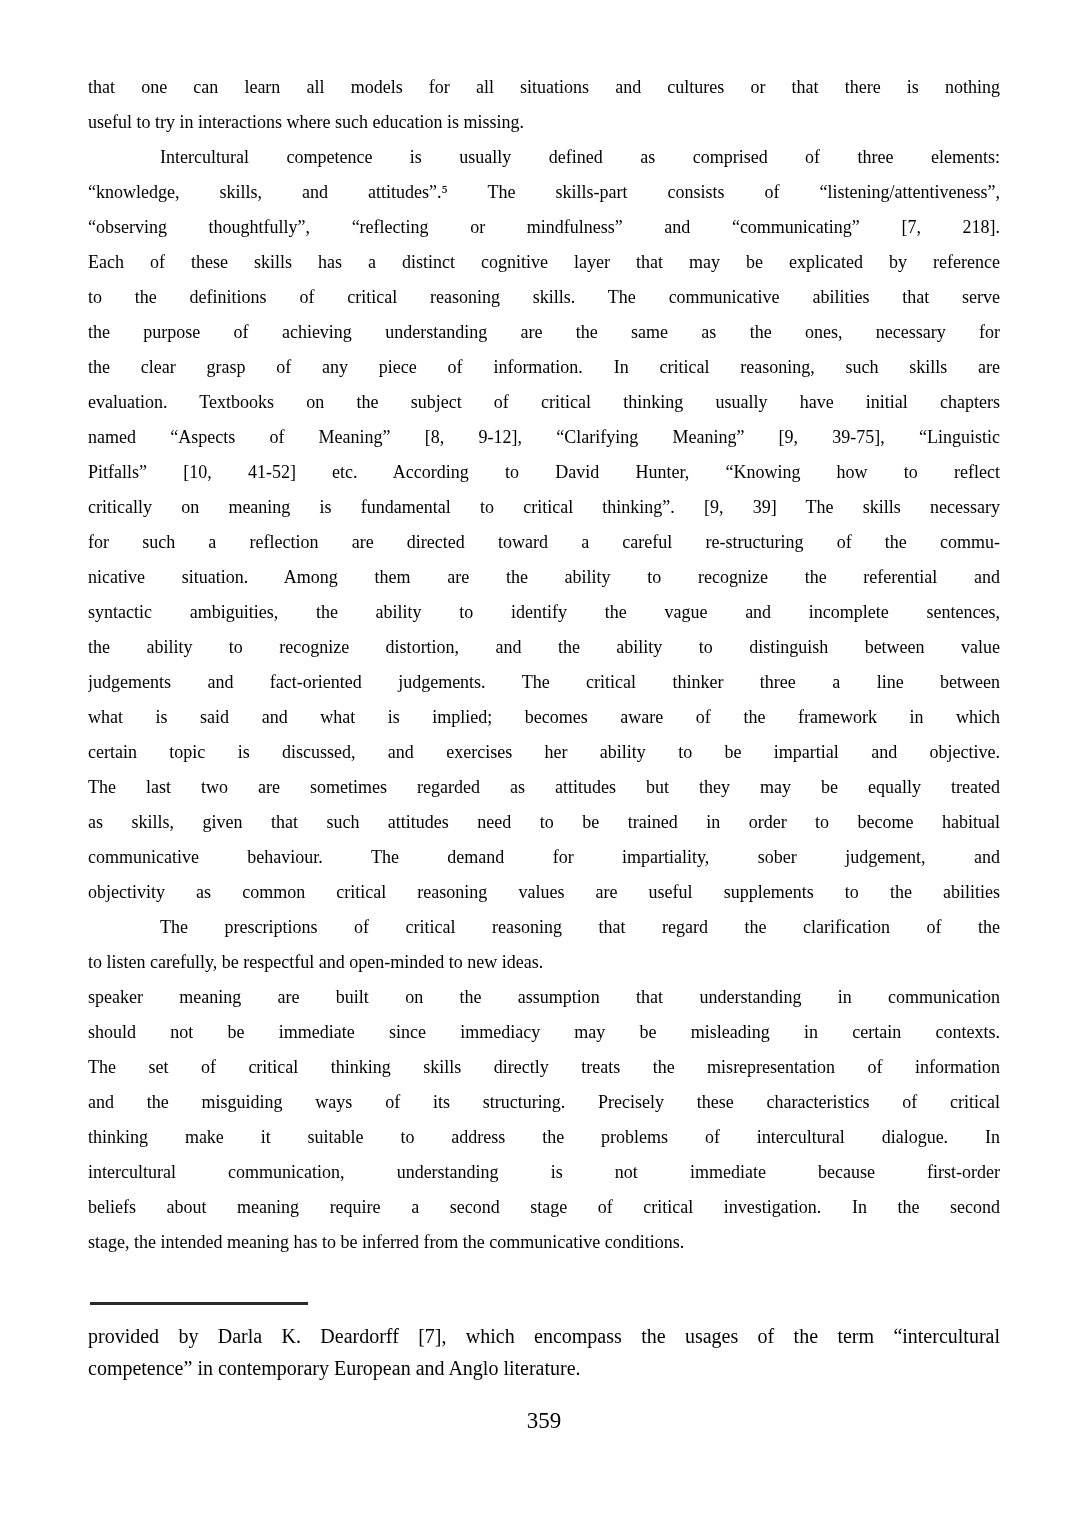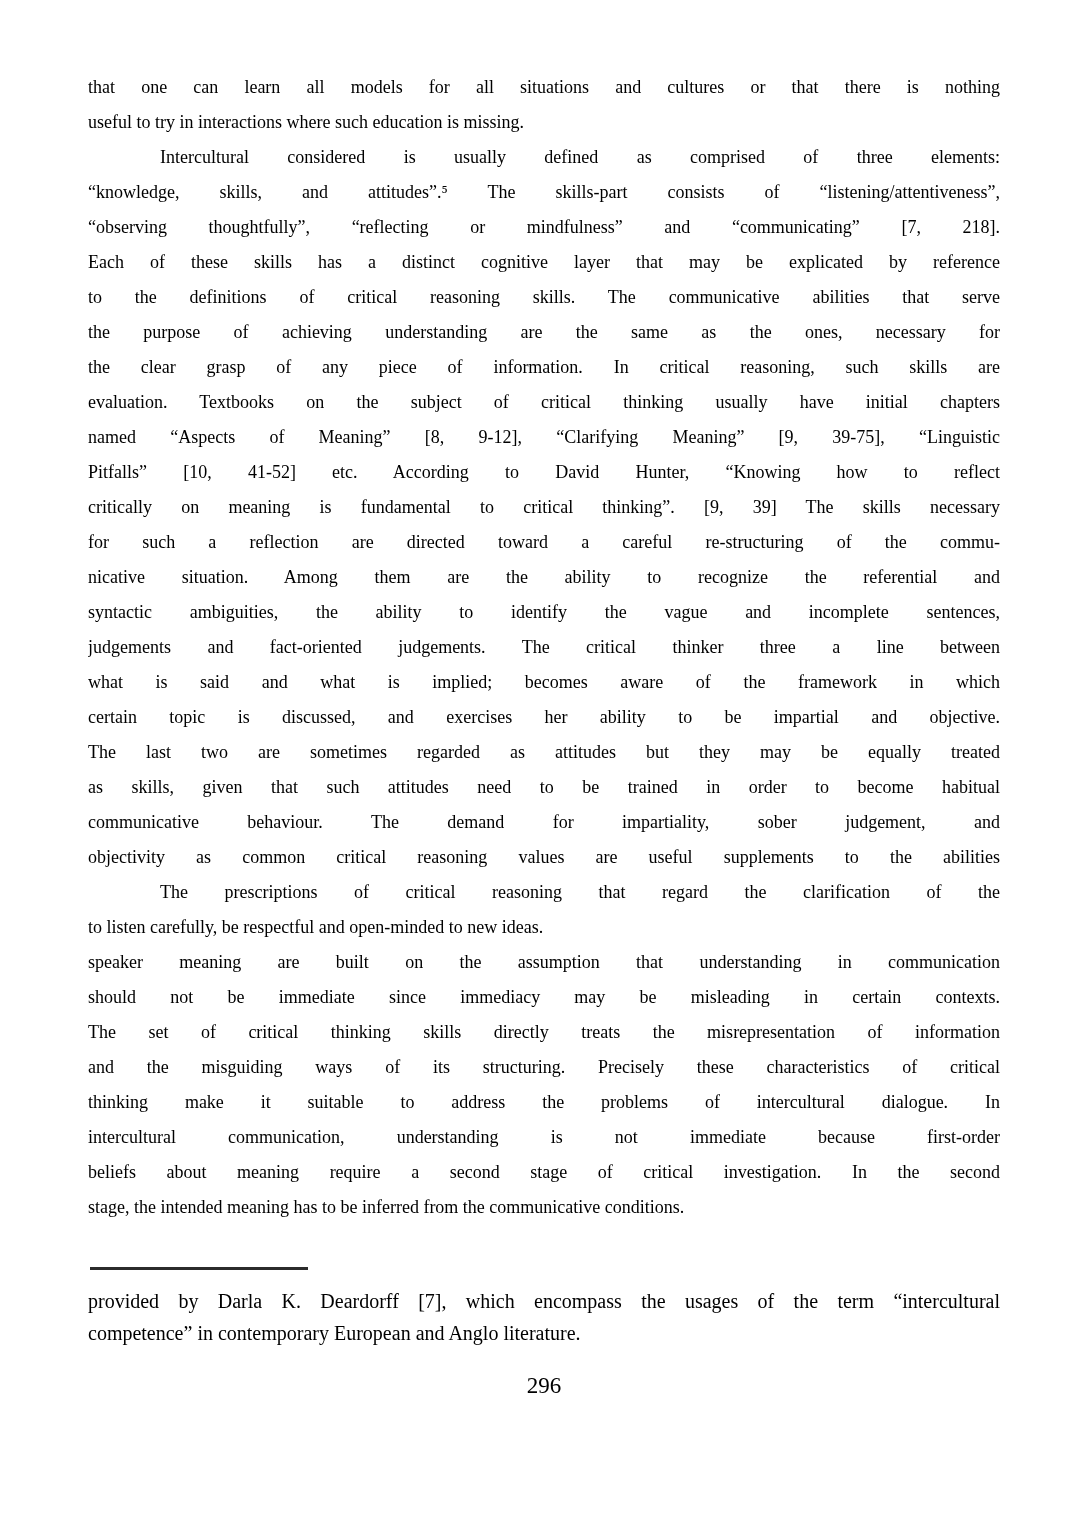--- a/index.html
+++ b/index.html
@@ -68,21 +68,21 @@
 <body>
 
 <div class="page">
 
   <div class="body-text">
 
       <div class="line j">that one can learn all models for all situations and cultures or that there is nothing</div>
 
       <div class="line jl">useful to try in interactions where such education is missing.</div>
 
-      <div class="line j ind">Intercultural considered is usually defined as comprised of three elements:</div>
+      <div class="line j ind">Intercultural competence is usually defined as comprised of three elements:</div>
 
       <div class="line j">“knowledge, skills, and attitudes”.⁵ The skills-part consists of “listening/attentiveness”,</div>
 
       <div class="line j">“observing thoughtfully”, “reflecting or mindfulness” and “communicating” [7, 218].</div>
 
       <div class="line j">Each of these skills has a distinct cognitive layer that may be explicated by reference</div>
 
       <div class="line j">to the definitions of critical reasoning skills. The communicative abilities that serve</div>
 
       <div class="line j">the purpose of achieving understanding are the same as the ones, necessary for</div>
@@ -97,20 +97,21 @@
       <div class="line j">Pitfalls” [10, 41-52] etc. According to David Hunter, “Knowing how to reflect</div>
 
       <div class="line j">critically on meaning is fundamental to critical thinking”. [9, 39] The skills necessary</div>
 
       <div class="line j">for such a reflection are directed toward a careful re-structuring of the commu-</div>
 
       <div class="line j">nicative situation. Among them are the ability to recognize the referential and</div>
 
       <div class="line j">syntactic ambiguities, the ability to identify the vague and incomplete sentences,</div>
 
+      <div class="line j">the ability to recognize distortion, and the ability to distinguish between value</div>
 
       <div class="line j">judgements and fact-oriented judgements. The critical thinker three a line between</div>
 
       <div class="line j">what is said and what is implied; becomes aware of the framework in which</div>
 
       <div class="line j">certain topic is discussed, and exercises her ability to be impartial and objective.</div>
 
       <div class="line j">The last two are sometimes regarded as attitudes but they may be equally treated</div>
 
       <div class="line j">as skills, given that such attitudes need to be trained in order to become habitual</div>
@@ -143,15 +144,15 @@
   <div class="fn-rule"></div>
 
   <div class="footnote">
 
 
       <div class="fn-line j">provided by Darla K. Deardorff [7], which encompass the usages of the term “intercultural</div>
 
       <div class="fn-line jl">competence” in contemporary European and Anglo literature.</div>
     </div>
 
-  <div class="page-number">296</div>
+  <div class="page-number">359</div>
 
 </div>
 
 </body></html>

